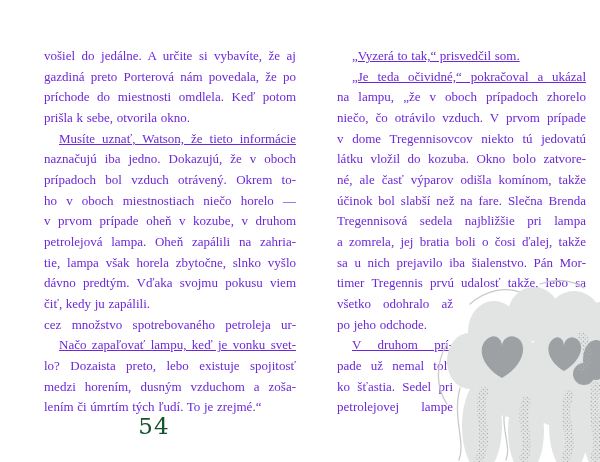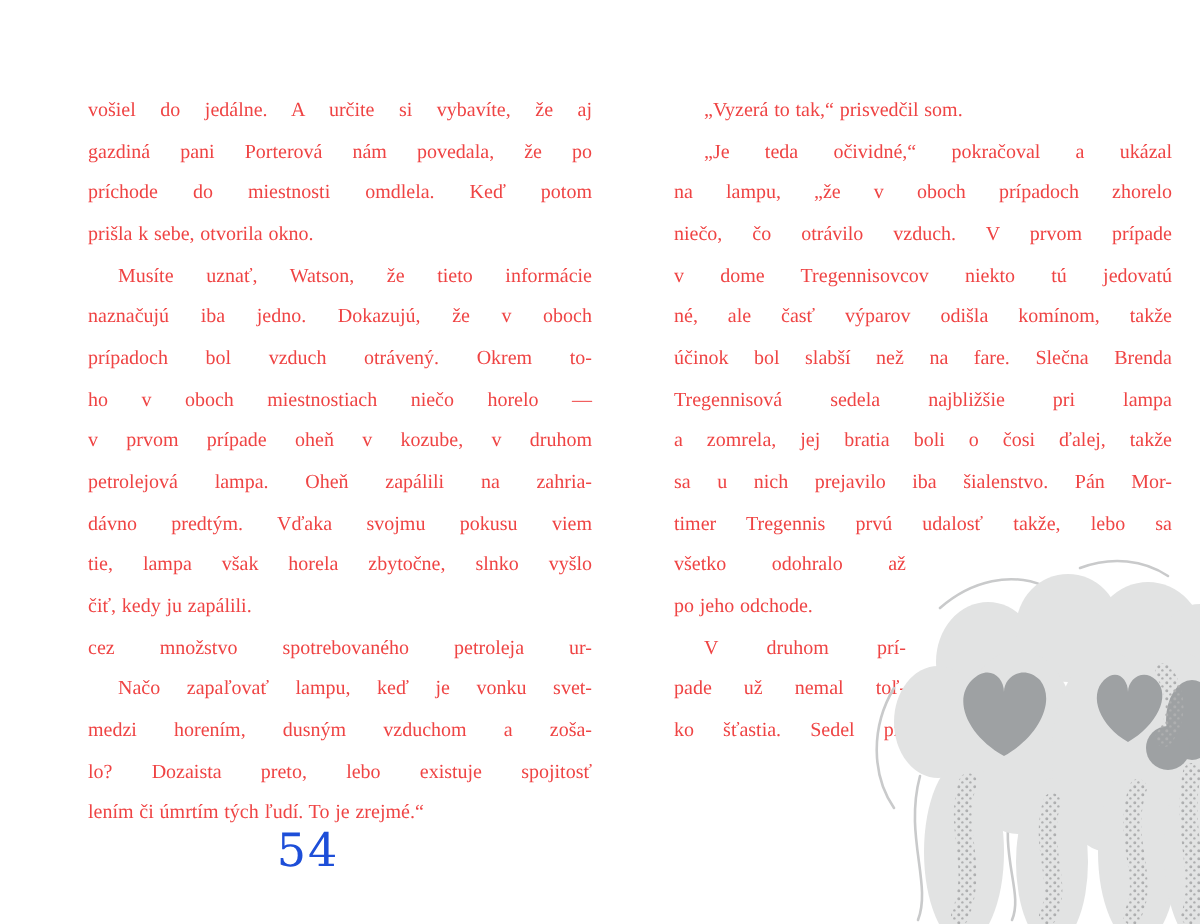--- a/index.html
+++ b/index.html
@@ -11,92 +11,94 @@
     font-family: "Liberation Serif", serif;
   }
   .page { position: absolute; inset: 0; background: #ffffff; }
   .col {
     position: absolute;
     top: 46px;
   }
   .col-left  { left: 44px;  width: 252px; }
   .col-right { left: 337px; width: 249px; }
   .ln {
-    font-size: 10px;
+    font-size: 13px;
     line-height: 20.65px;
-    color: #ef4444;
+    color: #6d28d9;
     text-align: justify;
     text-align-last: justify;
     word-spacing: 0.4px;
     white-space: normal;
   }
   .ln.end { text-align-last: left; }
-  .ln.ind { text-indent: 15px; }
+  .ln.ind { text-indent: 15px; text-decoration: underline; }
   .ln.narrow { width: 116px; }
   .page-number {
     position: absolute;
     left: 126px; top: 413px;
     width: 56px;
     text-align: center;
     font-family: "DejaVu Serif", serif;
     font-size: 23px;
     font-weight: 400;
     letter-spacing: 1px;
-    color: #1d4ed8;
+    color: #14532d;
   }
   .smoke {
     position: absolute;
     right: 0; bottom: 0;
     width: 186px; height: 186px;
     pointer-events: none;
   }
 </style>
 </head>
 <body>
 
 <div class="page">
 
   <div class="col col-left" id="left-column-lines">
       <div class="ln j">vošiel do jedálne. A určite si vybavíte, že aj</div>
-      <div class="ln j">gazdiná pani Porterová nám povedala, že po</div>
+      <div class="ln j">gazdiná preto Porterová nám povedala, že po</div>
       <div class="ln j">príchode do miestnosti omdlela. Keď potom</div>
       <div class="ln end">prišla k sebe, otvorila okno.</div>
       <div class="ln j ind">Musíte uznať, Watson, že tieto informácie</div>
       <div class="ln j">naznačujú iba jedno. Dokazujú, že v oboch</div>
       <div class="ln j">prípadoch bol vzduch otrávený. Okrem to-</div>
       <div class="ln j">ho v oboch miestnostiach niečo horelo —</div>
       <div class="ln j">v prvom prípade oheň v kozube, v druhom</div>
       <div class="ln j">petrolejová lampa. Oheň zapálili na zahria-</div>
+      <div class="ln j">tie, lampa však horela zbytočne, slnko vyšlo</div>
       <div class="ln j">dávno predtým. Vďaka svojmu pokusu viem</div>
-      <div class="ln j">tie, lampa však horela zbytočne, slnko vyšlo</div>
       <div class="ln end">čiť, kedy ju zapálili.</div>
       <div class="ln j">cez množstvo spotrebovaného petroleja ur-</div>
       <div class="ln j ind">Načo zapaľovať lampu, keď je vonku svet-</div>
+      <div class="ln j">lo? Dozaista preto, lebo existuje spojitosť</div>
       <div class="ln j">medzi horením, dusným vzduchom a zoša-</div>
-      <div class="ln j">lo? Dozaista preto, lebo existuje spojitosť</div>
       <div class="ln end">lením či úmrtím tých ľudí. To je zrejmé.“</div>
     </div>
 
   <div class="col col-right" id="right-column-lines">
       <div class="ln end ind">„Vyzerá to tak,“ prisvedčil som.</div>
       <div class="ln j ind">„Je teda očividné,“ pokračoval a ukázal</div>
       <div class="ln j">na lampu, „že v oboch prípadoch zhorelo</div>
       <div class="ln j">niečo, čo otrávilo vzduch. V prvom prípade</div>
       <div class="ln j">v dome Tregennisovcov niekto tú jedovatú</div>
+      <div class="ln j">látku vložil do kozuba. Okno bolo zatvore-</div>
       <div class="ln j">né, ale časť výparov odišla komínom, takže</div>
       <div class="ln j">účinok bol slabší než na fare. Slečna Brenda</div>
       <div class="ln j">Tregennisová sedela najbližšie pri lampa</div>
       <div class="ln j">a zomrela, jej bratia boli o čosi ďalej, takže</div>
       <div class="ln j">sa u nich prejavilo iba šialenstvo. Pán Mor-</div>
       <div class="ln j">timer Tregennis prvú udalosť takže, lebo sa</div>
       <div class="ln j narrow">všetko odohralo až</div>
       <div class="ln end narrow">po jeho odchode.</div>
       <div class="ln j ind narrow">V druhom prí-</div>
       <div class="ln j narrow">pade už nemal toľ-</div>
       <div class="ln j narrow">ko šťastia. Sedel pri</div>
+      <div class="ln j narrow">petrolejovej lampe</div>
     </div>
 
   <div class="page-number">54</div>
 
   <svg class="smoke" viewBox="0 0 186 186" xmlns="http://www.w3.org/2000/svg">
     <defs>
       <pattern id="dotpat" width="4" height="4" patternUnits="userSpaceOnUse">
         <circle cx="1.4" cy="1.4" r="0.75" fill="#aeafb0"></circle>
         <circle cx="3.2" cy="3.2" r="0.6" fill="#aeafb0"></circle>
       </pattern>

